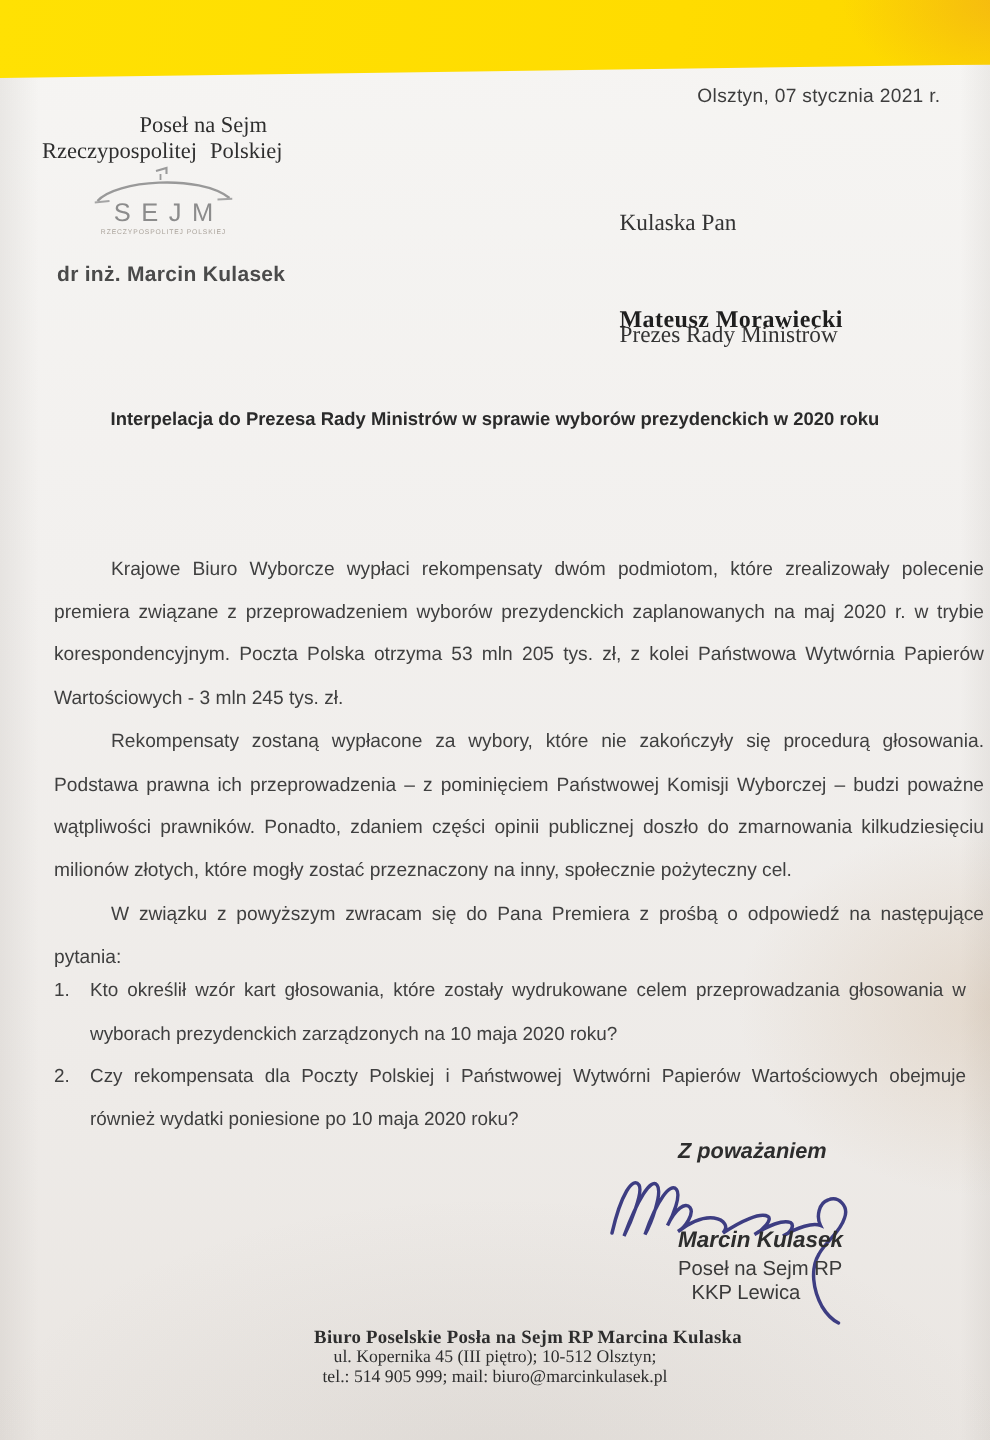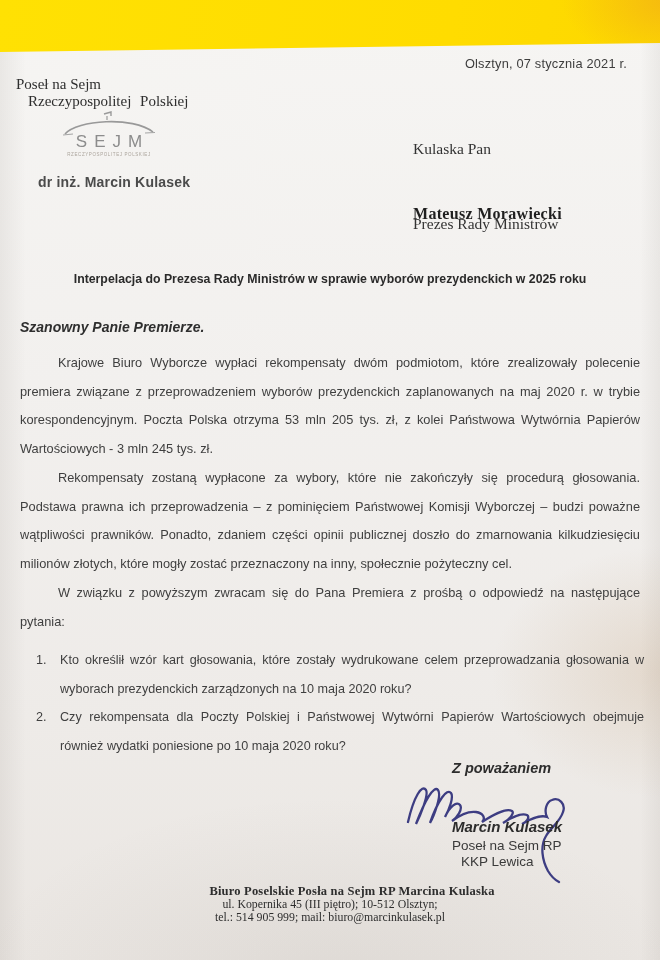--- a/index.html
+++ b/index.html
@@ -16,36 +16,36 @@
     background:
       radial-gradient(250px 180px at 101% 70%, rgba(198,168,134,0.30), rgba(198,168,134,0) 70%),
       radial-gradient(500px 260px at 50% 102%, rgba(120,110,100,0.10), rgba(120,110,100,0) 70%),
       linear-gradient(90deg, rgba(110,100,90,0.09), rgba(110,100,90,0) 26px),
       linear-gradient(90deg, rgba(110,100,90,0) calc(100% - 20px), rgba(110,100,90,0.08)),
       linear-gradient(180deg,#f6f5f3 0%, #f2f0ee 40%, #eeebe8 75%, #eae6e2 100%);
     filter:drop-shadow(0 -3px 4px rgba(120,85,0,0.45));
     color:#3f3f3f;
   }
   .date{position:absolute;top:56px;right:33px;font-size:12.8px;color:#3d3d3d;letter-spacing:0.2px;}
-  .lh1{position:absolute;top:76px;left:16px;width:150px;text-align:left;
+  .lh1{position:absolute;top:76px;left:28px;width:150px;text-align:right;
        font-family:"Liberation Serif",serif;font-size:15px;color:#2e2e2e;}
   .lh2{position:absolute;top:93px;left:28px;width:158px;text-align:center;white-space:nowrap;
        font-family:"Liberation Serif",serif;font-size:15px;color:#2e2e2e;word-spacing:5px;}
   .logo{position:absolute;top:108px;left:63px;width:92px;text-align:center;}
   .logo svg{display:block;margin:0 auto;}
   .logo-word{font-size:17px;letter-spacing:7px;padding-left:7px;color:#8c8c8c;line-height:17px;margin-top:-3px;}
   .logo-sub{font-size:4.5px;letter-spacing:0.6px;color:#aba49c;margin-top:2px;filter:blur(0.3px);}
   .sender{position:absolute;top:174px;left:38px;font-size:14px;font-weight:600;color:#4b4b4b;letter-spacing:0.2px;}
   .addr1{position:absolute;top:140px;left:413px;font-family:"Liberation Serif",serif;font-size:15.5px;color:#333;}
   .addr2{position:absolute;top:177px;left:413px;font-family:"Liberation Serif",serif;font-size:16px;font-weight:bold;color:#1f1f1f;letter-spacing:0.3px;margin-top:28px;}
   .addr3{position:absolute;top:215px;left:413px;font-family:"Liberation Serif",serif;font-size:15.5px;color:#333;}
   .subject{position:absolute;top:272px;left:0;width:660px;text-align:center;
            font-size:12.3px;font-weight:bold;color:#2a2a2a;}
   .greeting{position:absolute;top:319px;left:20px;font-size:14px;font-weight:bold;font-style:italic;color:#2e2e2e;}
-  .body{position:absolute;left:20px;width:620px;margin:0;font-size:12.8px;line-height:28.7px;
+  .body{position:absolute;left:20px;width:620px;margin:16px;font-size:12.8px;line-height:28.7px;
         text-align:justify;text-indent:38px;color:#3f3f3f;}
   .p1{top:349px;}
   .p2{top:464px;}
   .p3{top:579px;}
   .qlist{position:absolute;top:646px;left:36px;width:608px;}
   .q{display:flex;font-size:12.6px;line-height:28.7px;color:#3f3f3f;}
   .qnum{width:24px;flex:0 0 24px;}
   .qtext{width:584px;text-align:justify;}
   .valediction{position:absolute;top:760px;left:452px;font-size:14.5px;font-weight:bold;font-style:italic;color:#2d2d2d;}
   .signature{position:absolute;top:770px;left:398px;}
@@ -78,22 +78,21 @@
       <div class="logo-word">SEJM</div>
       <div class="logo-sub">RZECZYPOSPOLITEJ POLSKIEJ</div>
     </div>
 
     <div class="sender">dr inż. Marcin Kulasek</div>
 
     <div class="addr1">Kulaska Pan</div>
     <div class="addr2">Mateusz Morawiecki</div>
     <div class="addr3">Prezes Rady Ministrów</div>
 
-    <div class="subject">Interpelacja do Prezesa Rady Ministrów w sprawie wyborów prezydenckich w 2025 roku</div>
-    <div class="greeting">Szanowny Panie Premierze.</div>
+    <div class="subject">Interpelacja do Prezesa Rady Ministrów w sprawie wyborów prezydenckich w 2020 roku</div>
 
     <p class="body p1">Krajowe Biuro Wyborcze wypłaci rekompensaty dwóm podmiotom, które zrealizowały polecenie premiera związane z przeprowadzeniem wyborów prezydenckich zaplanowanych na maj 2020 r. w trybie korespondencyjnym. Poczta Polska otrzyma 53 mln 205 tys. zł, z kolei Państwowa Wytwórnia Papierów Wartościowych - 3 mln 245 tys. zł.</p>
     <p class="body p2">Rekompensaty zostaną wypłacone za wybory, które nie zakończyły się procedurą głosowania. Podstawa prawna ich przeprowadzenia – z pominięciem Państwowej Komisji Wyborczej – budzi poważne wątpliwości prawników. Ponadto, zdaniem części opinii publicznej doszło do zmarnowania kilkudziesięciu milionów złotych, które mogły zostać przeznaczony na inny, społecznie pożyteczny cel.</p>
     <p class="body p3">W związku z powyższym zwracam się do Pana Premiera z prośbą o odpowiedź na następujące pytania:</p>
 
     <div class="qlist">
       <div class="q">
         <span class="qnum">1.</span>
         <span class="qtext">Kto określił wzór kart głosowania, które zostały wydrukowane celem przeprowadzania głosowania w wyborach prezydenckich zarządzonych na 10 maja 2020 roku?</span>
       </div>

